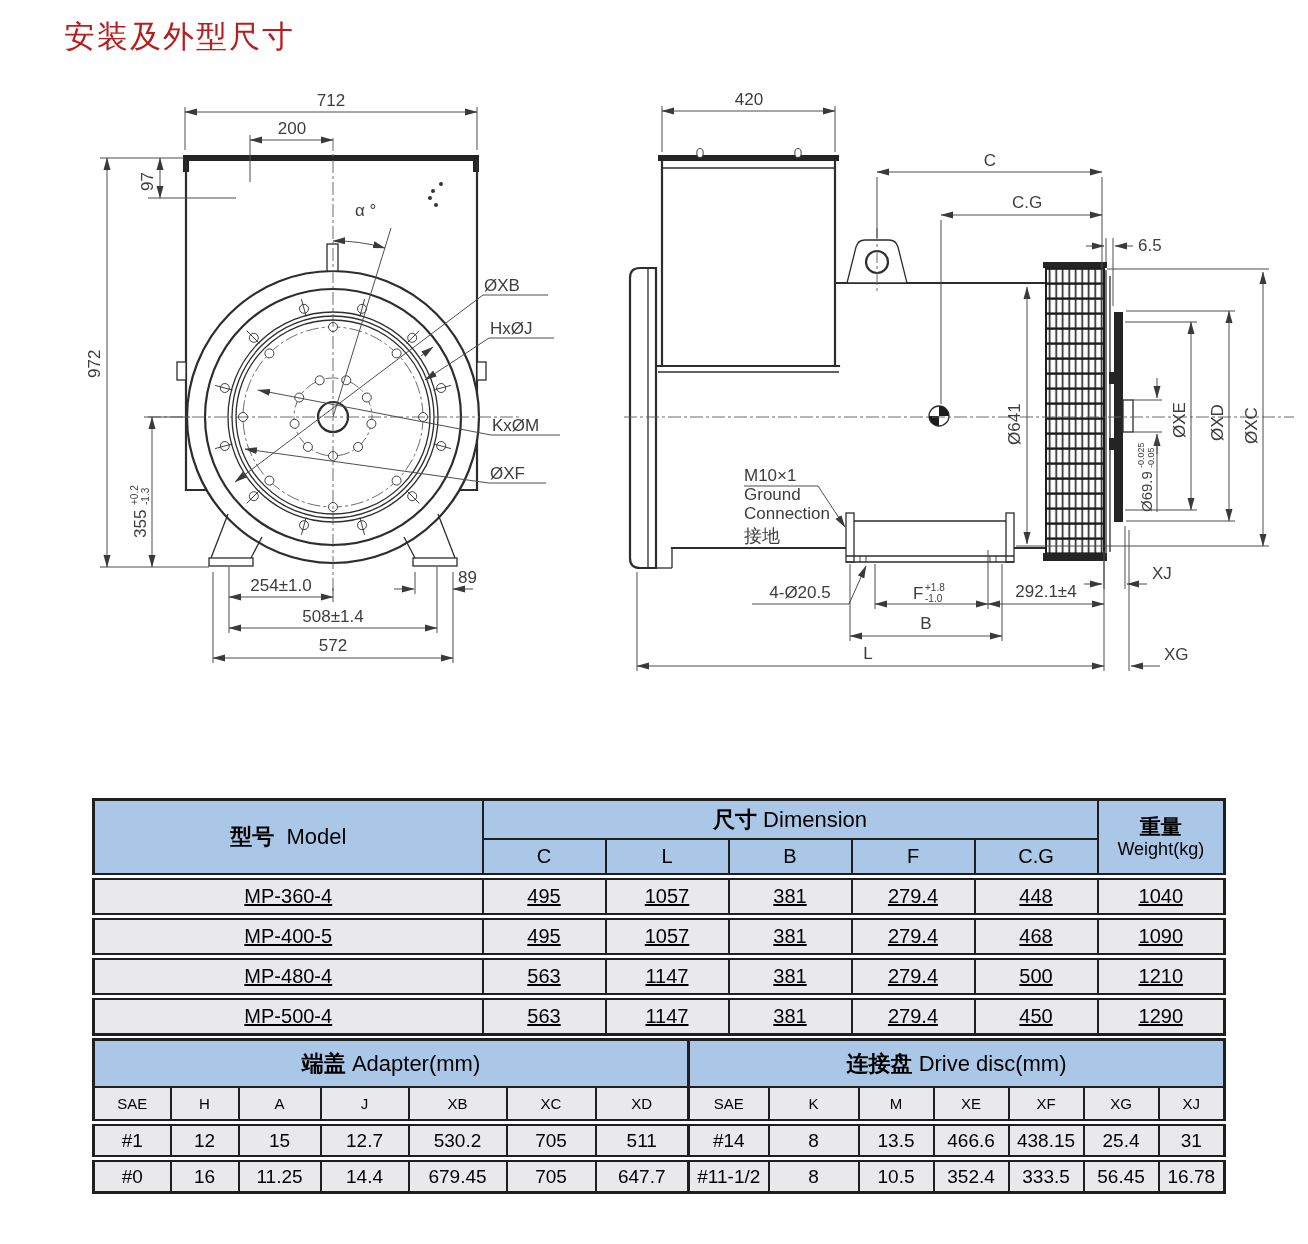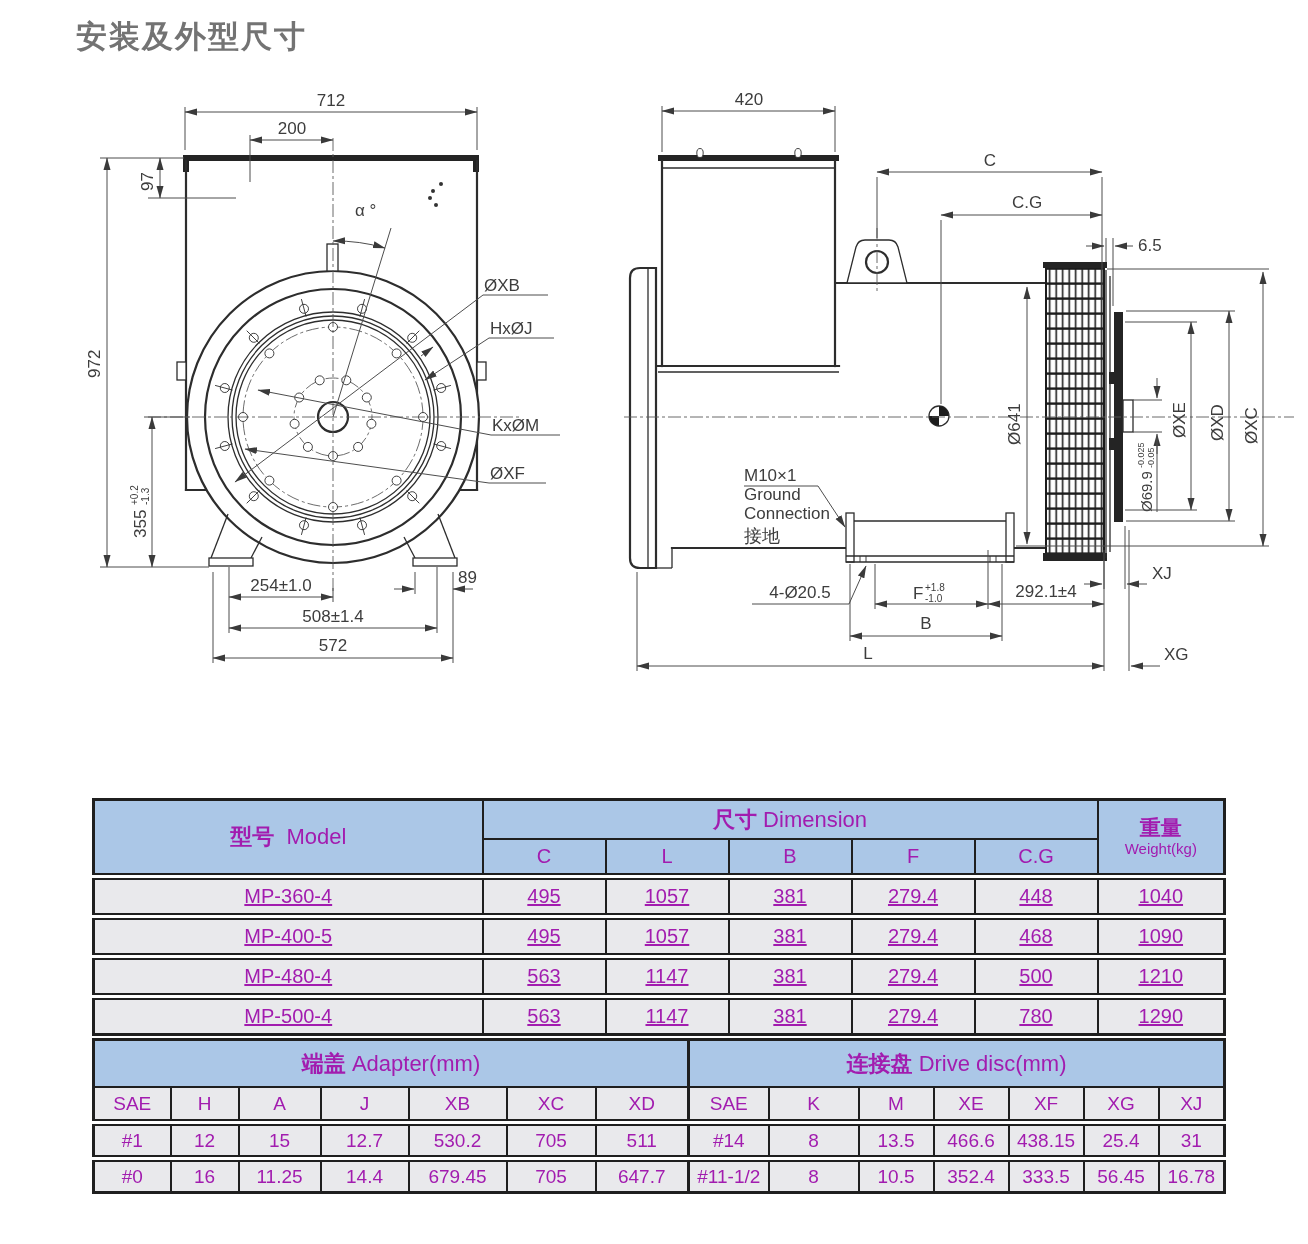--- a/index.html
+++ b/index.html
@@ -1,54 +1,54 @@
 <!DOCTYPE html>
 <html><head>
 <meta charset="utf-8">
 <style>
   html,body{margin:0;padding:0;background:#fff;}
   .page{position:relative;width:1308px;height:1244px;background:#fff;overflow:hidden;
         font-family:"Liberation Sans",sans-serif;}
-  .page-title{position:absolute;left:76px;top:16px;font-size:31px;font-weight:bold;
-              letter-spacing:2px;color:#737373;}
+  .page-title{position:absolute;left:64px;top:16px;font-size:31px;font-weight:normal;
+              letter-spacing:2px;color:#b91c1c;}
   .drawing{position:absolute;left:0;top:75px;}
 
   
   .s1{stroke:#2d2d2d;stroke-width:2.2;fill:none;stroke-linecap:square;}
   .s2{stroke:#2d2d2d;stroke-width:1.3;fill:none;}
   .s3{stroke:#2d2d2d;stroke-width:0.9;fill:none;}
   .dim{stroke:#4d4d4d;stroke-width:1;fill:none;}
   .cl{stroke:#5a5a5a;stroke-width:0.9;fill:none;stroke-dasharray:13 3 3 3;}
   .wf{fill:#ffffff;}
   .dk{fill:#242424;}
   .dt{font-size:17px;fill:#3d3d3d;}
   .dts{font-size:10px;fill:#3d3d3d;}
   .dzh{font-size:18px;fill:#3d3d3d;}
   .mid{text-anchor:middle;}
 
   
   table{border-collapse:collapse;table-layout:fixed;position:absolute;left:92px;
-        color:#a21caf;}
+        color:#000000;}
   td{border:2px solid #1f1f1f;text-align:center;vertical-align:middle;padding:0;overflow:hidden;}
   .t1{top:798px;width:1134px;border:3px solid #1f1f1f;}
   .t2{top:1038px;width:1134px;border:3px solid #1f1f1f;}
   .hd{background:#abc7e7;}
   .dr td{background:#e9e9ec;border-top:7px double #1f1f1f;font-size:20px;}
   .t2 .dr td{font-size:19px;}
   .zh-b{font-weight:bold;}
   .h-main{font-size:22px;}
   .t1 .h1 td{height:37px;}
   .t1 .h2 td{height:33px;font-size:20px;}
   .t1 .dr td{height:33px;text-decoration:underline;}
   .t2 .h1 td{height:45px;font-size:22px;}
-  .t2 .h2 td{height:31px;font-size:19px;background:#e9e9ec;}
+  .t2 .h2 td{height:31px;font-size:15px;background:#e9e9ec;}
   .t2 .dr td{height:29px;}
   .w-hd div{line-height:1.15;}
   .w-zh{font-size:21px;font-weight:bold;}
-  .w-en{font-size:15px;}
+  .w-en{font-size:18px;}
   .sep{border-left-width:3px !important;}
 </style>
 </head>
 <body>
 
 <div class="page">
 
   <div class="page-title">安装及外型尺寸</div>
 
   <svg class="drawing" width="1308" height="700" viewBox="0 75 1308 700">
@@ -436,21 +436,21 @@
         <td>279.4</td>
         <td>500</td>
         <td>1210</td>
       </tr>
       <tr class="dr">
         <td>MP-500-4</td>
         <td>563</td>
         <td>1147</td>
         <td>381</td>
         <td>279.4</td>
-        <td>780</td>
+        <td>450</td>
         <td>1290</td>
       </tr>
     </tbody>
   </table>
 
   <table class="t2">
     <colgroup>
       <col style="width:77px">
         <col style="width:68px">
         <col style="width:82px">

